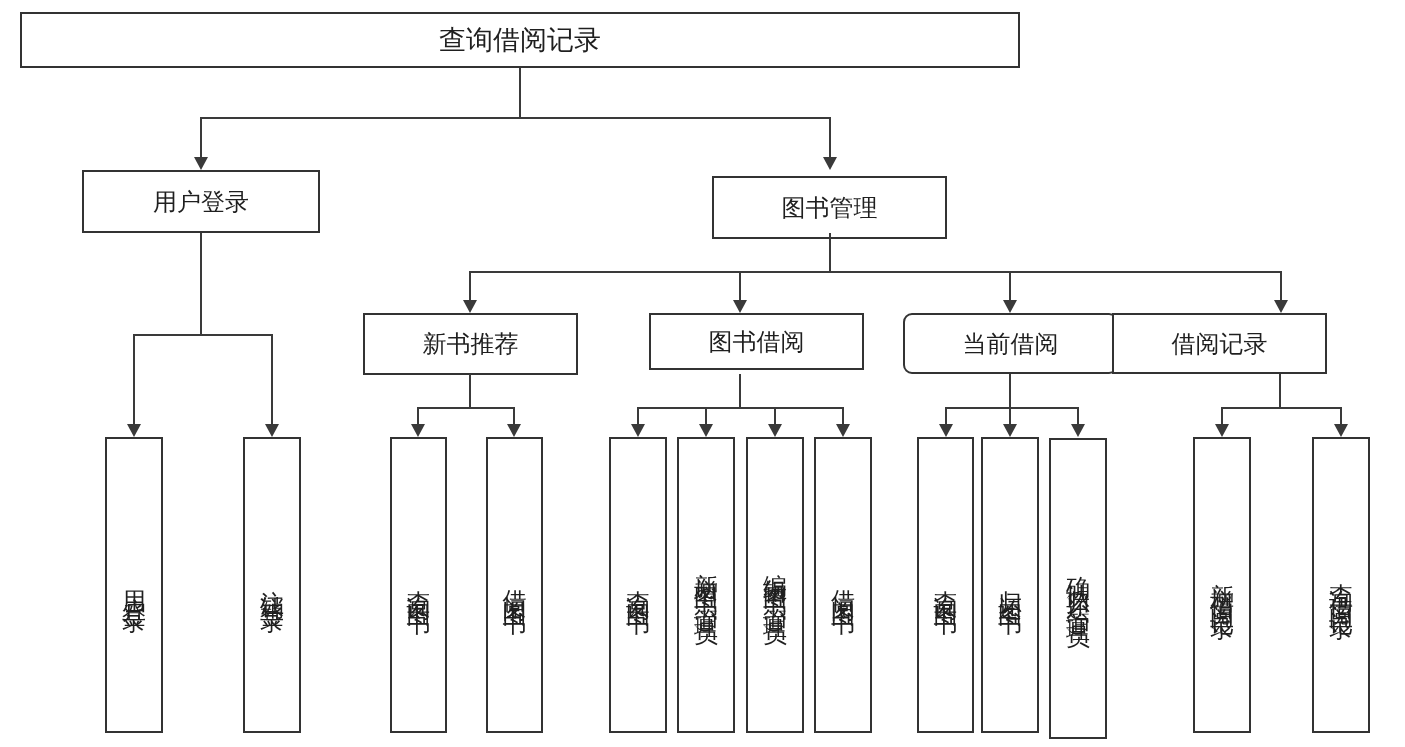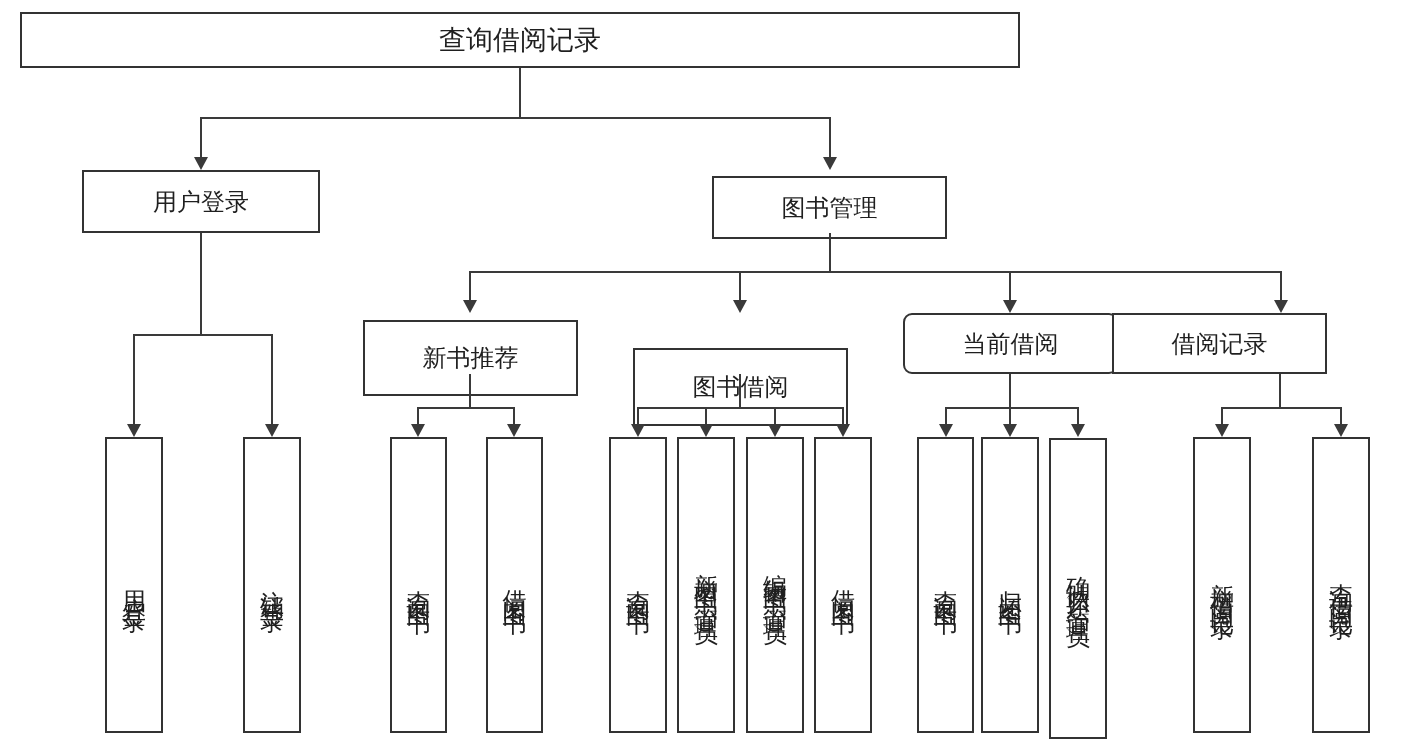--- a/index.html
+++ b/index.html
@@ -85,22 +85,22 @@
   <div class="line" style="left:469px;top:271px;width:813px;height:2px;"></div>
   <div class="line" style="left:469px;top:271px;width:2px;height:30px;"></div>
   <div class="ah" style="left:463px;top:300px;"></div>
   <div class="line" style="left:739px;top:271px;width:2px;height:30px;"></div>
   <div class="ah" style="left:733px;top:300px;"></div>
   <div class="line" style="left:1009px;top:271px;width:2px;height:30px;"></div>
   <div class="ah" style="left:1003px;top:300px;"></div>
   <div class="line" style="left:1280px;top:271px;width:2px;height:30px;"></div>
   <div class="ah" style="left:1274px;top:300px;"></div>
 
-  <div class="box h-label" style="left:363px;top:320px;width:215px;height:76px;">新书推荐</div>
-  <div class="box h-label" style="left:633px;top:313px;width:215px;height:78px;margin-top:35px;">图书借阅</div>
+  <div class="box h-label" style="left:363px;top:313px;width:215px;height:62px;">新书推荐</div>
+  <div class="box h-label" style="left:649px;top:313px;width:215px;height:57px;">图书借阅</div>
   <div class="box h-label" style="left:903px;top:313px;width:215px;height:61px;border-radius:9px;">当前借阅</div>
   <div class="box h-label" style="left:1112px;top:313px;width:215px;height:61px;">借阅记录</div>
 
   <div class="line" style="left:469px;top:374px;width:2px;height:34px;"></div>
   <div class="line" style="left:417px;top:407px;width:98px;height:2px;"></div>
   <div class="line" style="left:417px;top:407px;width:2px;height:18px;"></div>
   <div class="ah" style="left:411px;top:424px;"></div>
   <div class="line" style="left:513px;top:407px;width:2px;height:18px;"></div>
   <div class="ah" style="left:507px;top:424px;"></div>
 

